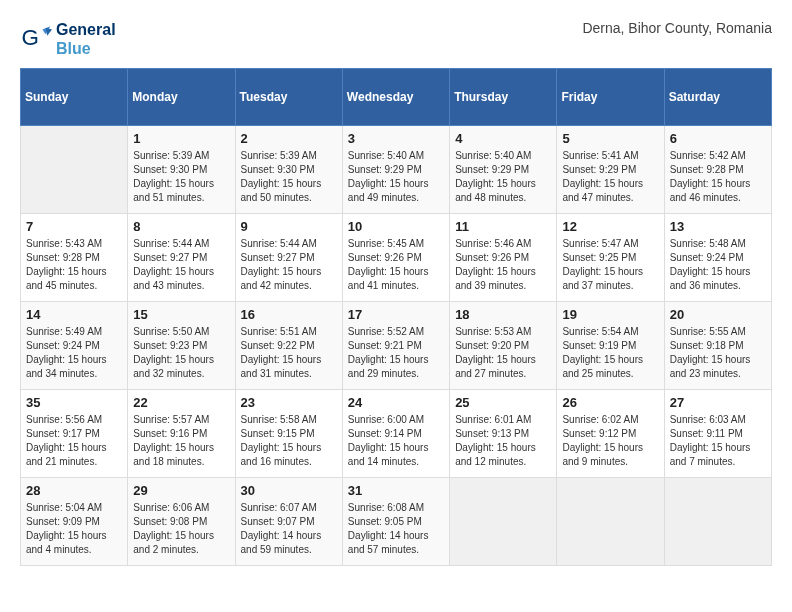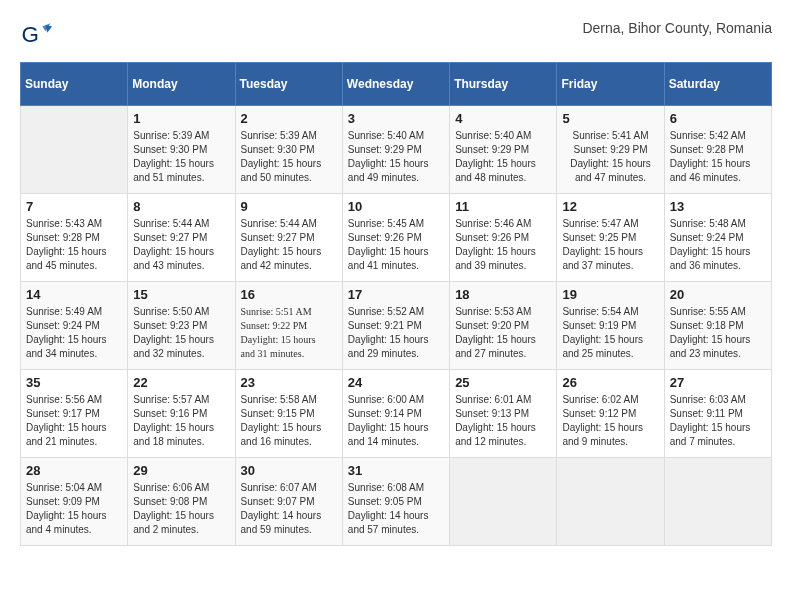--- a/index.html
+++ b/index.html
@@ -38,21 +38,21 @@
       color: #444;
     }
     table {
       width: 100%;
       border-collapse: collapse;
       font-size: 10.5px;
     }
     thead tr th {
       background-color: #3060a0;
       color: #fff;
-      padding: 14px 4px;
+      padding: 21px 4px;
       text-align: left;
       font-size: 12px;
       border: 1px solid #5080c0;
     }
     tbody tr {
       border-bottom: 1px solid #ccc;
     }
     tbody tr:nth-child(odd) {
       background-color: #f9f9f9;
     }
@@ -83,20 +83,24 @@
 </head>
 <body>
 
 <div class="header">
   <div class="logo">
     <svg class="logo-bird" viewBox="0 0 40 40">
       <text x="2" y="28" font-size="28" fill="#003366">G</text>
       <polygon points="28,8 38,4 32,14" fill="#4488cc"></polygon>
       <polygon points="32,6 40,8 34,16" fill="#2266aa"></polygon>
     </svg>
+    <div>
+      <div style="font-size:16px;font-weight:bold;color:#003366;line-height:1.2;">General</div>
+      <div style="font-size:16px;font-weight:bold;color:#4499cc;line-height:1.2;">Blue</div>
+    </div>
   </div>
   <div class="title-block">
     <div class="location">Derna, Bihor County, Romania</div>
   </div>
 </div>
 
 <table>
   <thead>
     <tr id="header-row">
         <th>Sunday</th>
@@ -134,21 +138,21 @@
         </td>
         <td>
           <div class="day-number">4</div>
           <div class="day-info" style="white-space: pre-line;">Sunrise: 5:40 AM
 Sunset: 9:29 PM
 Daylight: 15 hours
 and 48 minutes.</div>
         </td>
         <td>
           <div class="day-number">5</div>
-          <div class="day-info" style="white-space: pre-line; text-align: center;">Sunrise: 5:41 AM
+          <div class="day-info" style="white-space: pre-line;">Sunrise: 5:41 AM
 Sunset: 9:29 PM
 Daylight: 15 hours
 and 47 minutes.</div>
         </td>
         <td>
           <div class="day-number">6</div>
           <div class="day-info" style="white-space: pre-line;">Sunrise: 5:42 AM
 Sunset: 9:28 PM
 Daylight: 15 hours
 and 46 minutes.</div>
@@ -215,21 +219,21 @@
         </td>
         <td>
           <div class="day-number">15</div>
           <div class="day-info" style="white-space: pre-line;">Sunrise: 5:50 AM
 Sunset: 9:23 PM
 Daylight: 15 hours
 and 32 minutes.</div>
         </td>
         <td>
           <div class="day-number">16</div>
-          <div class="day-info" style="white-space: pre-line; font-family: Liberation Serif, serif;">Sunrise: 5:51 AM
+          <div class="day-info" style="white-space: pre-line;">Sunrise: 5:51 AM
 Sunset: 9:22 PM
 Daylight: 15 hours
 and 31 minutes.</div>
         </td>
         <td>
           <div class="day-number">17</div>
           <div class="day-info" style="white-space: pre-line;">Sunrise: 5:52 AM
 Sunset: 9:21 PM
 Daylight: 15 hours
 and 29 minutes.</div>

